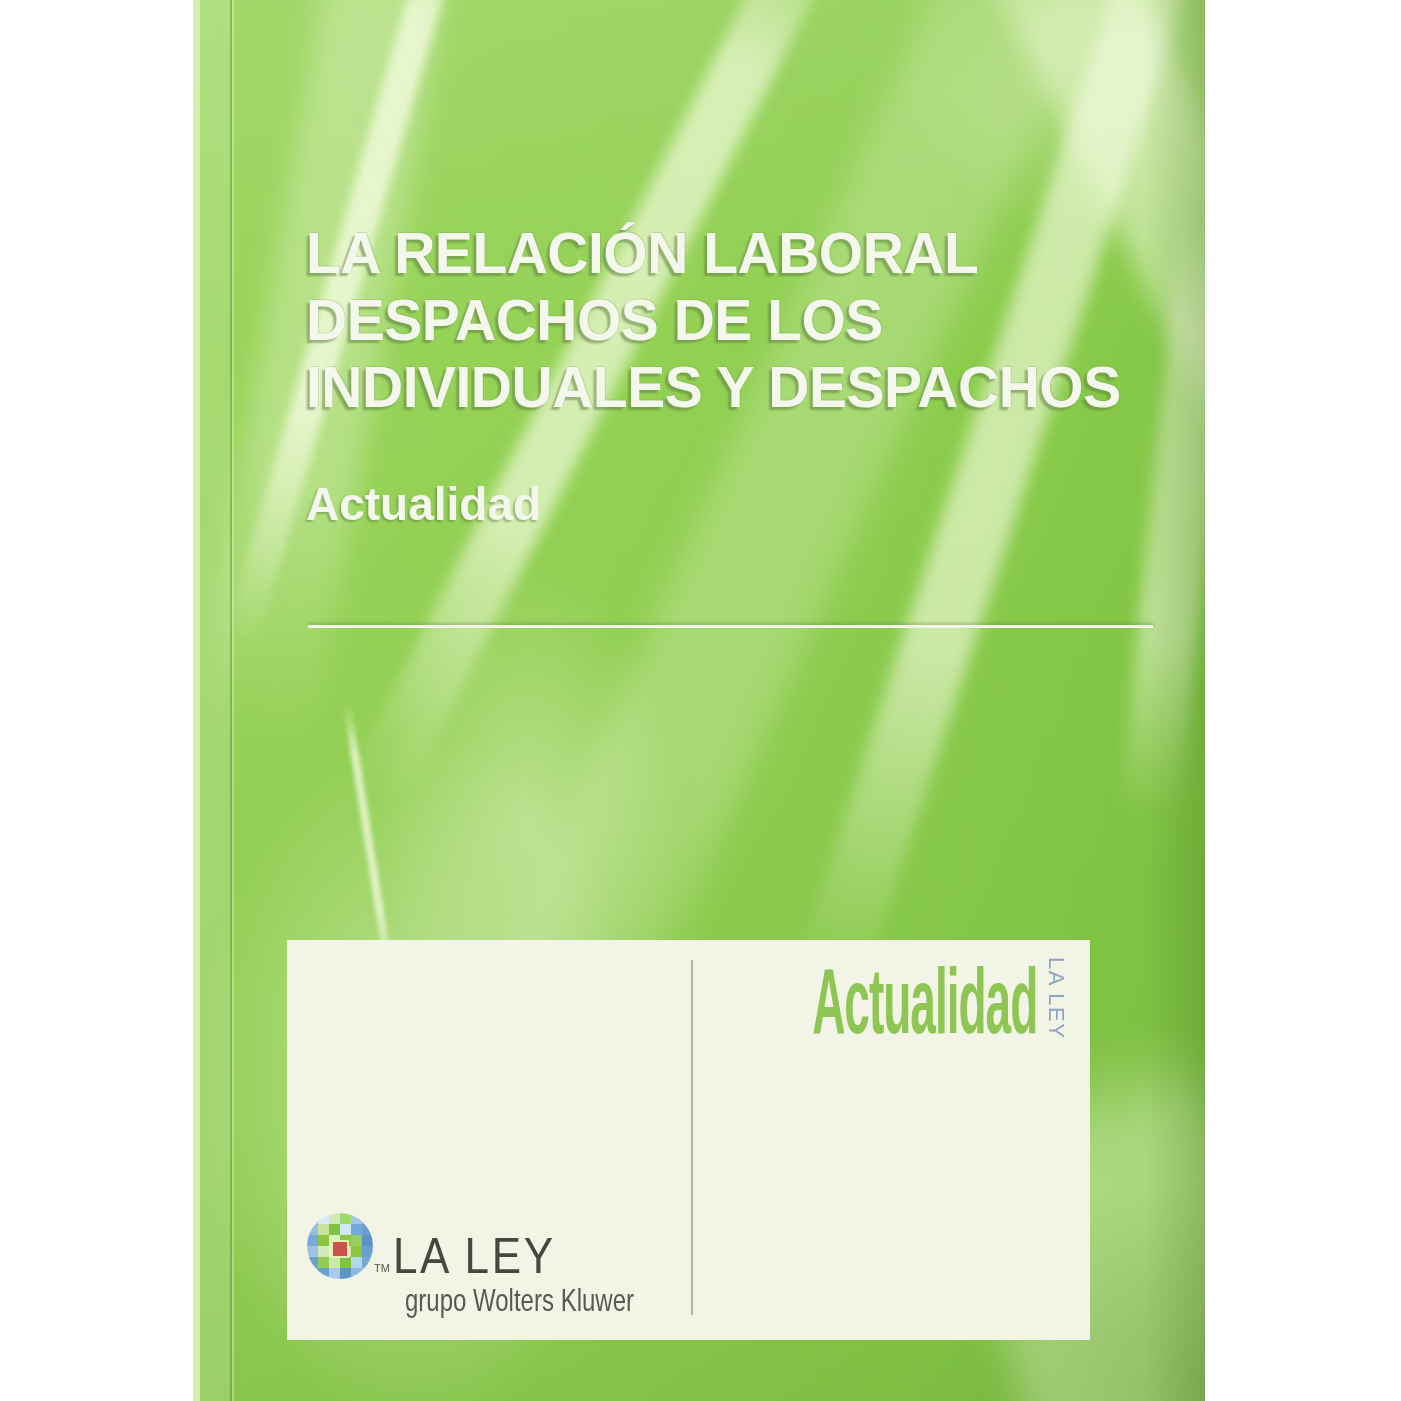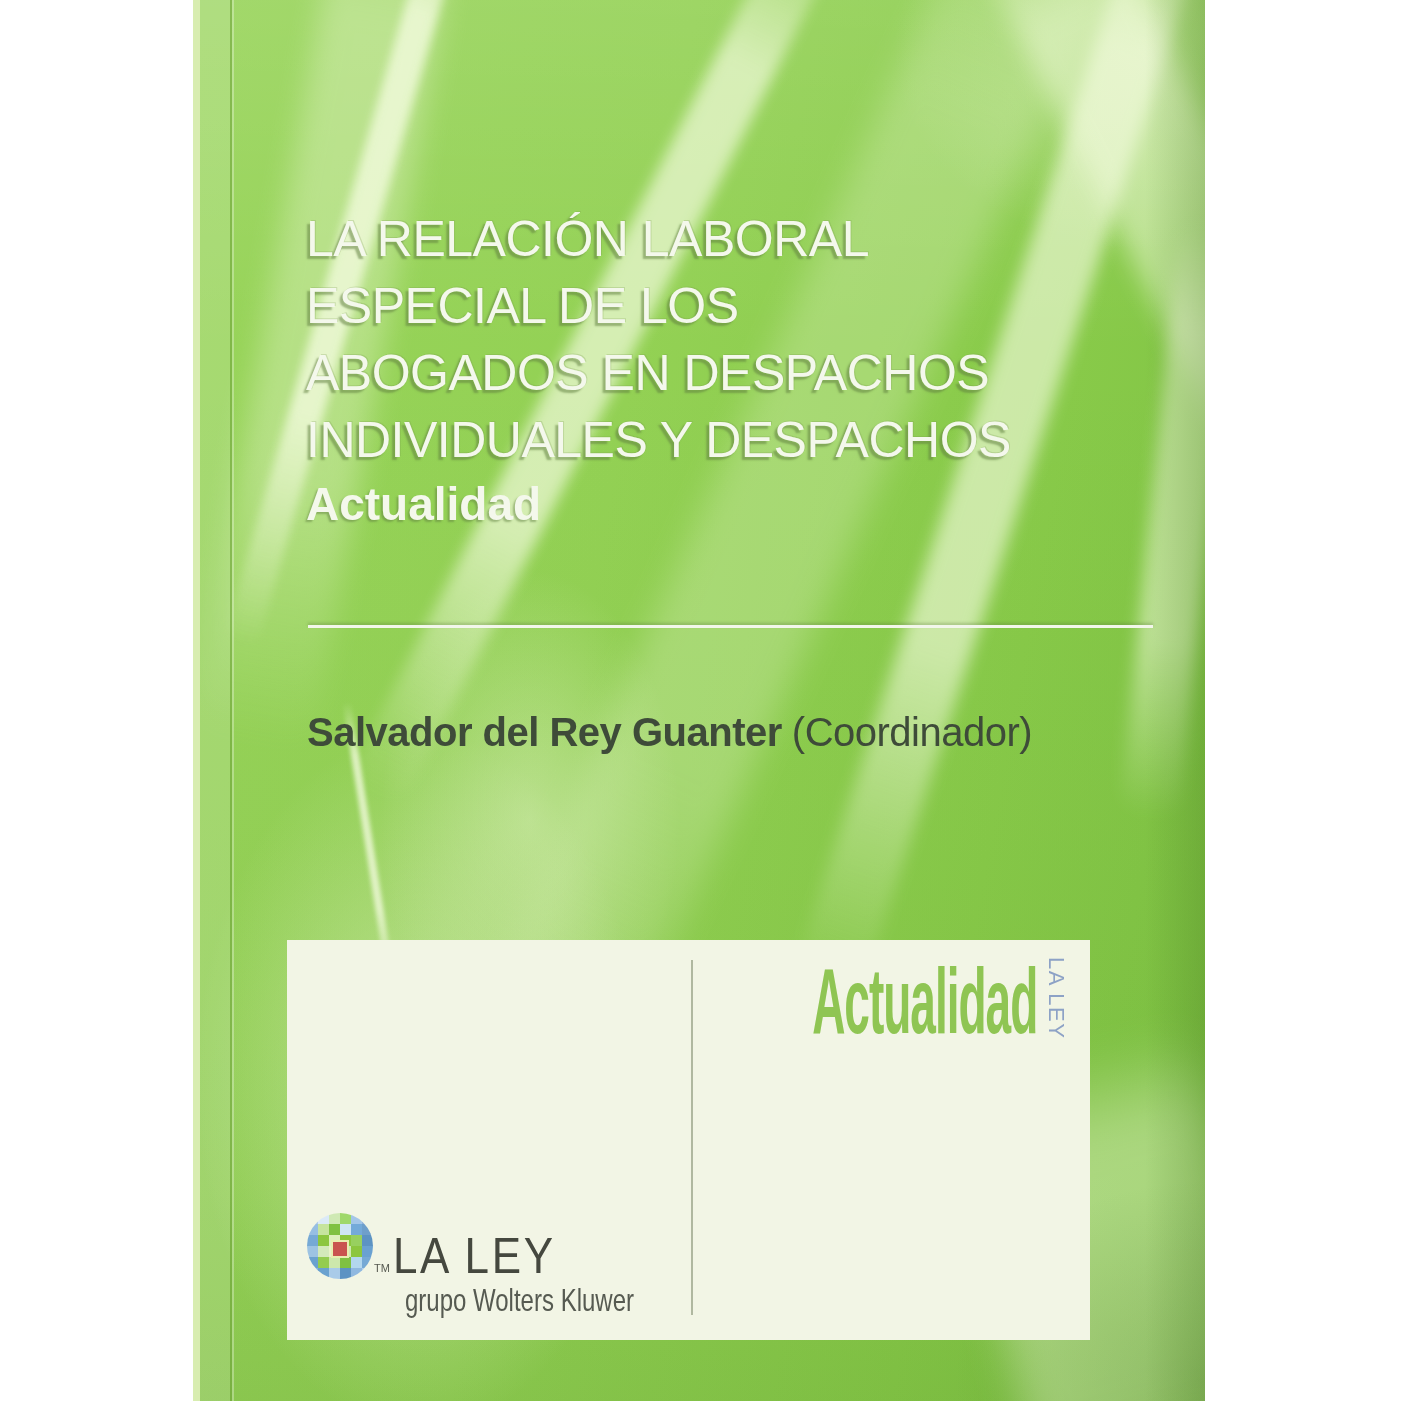--- a/index.html
+++ b/index.html
@@ -28,21 +28,21 @@
   .g3{left:700px;top:-150px;width:500px;height:400px;opacity:.4;}
   .g4{left:760px;top:1180px;width:500px;height:400px;background:radial-gradient(closest-side,rgba(60,110,25,.22),rgba(60,110,25,0));}
   .edge-dark{position:absolute;right:0;top:0;width:60px;height:100%;
              background:linear-gradient(90deg,rgba(70,120,30,0),rgba(70,120,30,.28));}
   .page-edge{position:absolute;left:0;top:0;width:7px;height:100%;background:#d8edb0;}
   .spine-band{position:absolute;left:7px;top:0;width:30px;height:100%;background:rgba(255,255,255,.15);}
   .spine-crease{position:absolute;left:37px;top:0;width:2px;height:100%;background:rgba(100,150,50,.45);}
   .spine-crease2{position:absolute;left:39px;top:0;width:2px;height:100%;background:rgba(255,255,255,.3);}
 
   
-  .title{position:absolute;left:113px;top:206px;font-size:50px;line-height:67px;font-weight:normal;
+  .title{position:absolute;left:113px;top:220px;font-size:57px;line-height:67px;font-weight:bold;
          color:#f4f8ec;letter-spacing:-.5px;white-space:nowrap;
          text-shadow:-3px 3px 2px rgba(96,128,64,.55),1px -1px 0 rgba(120,150,80,.25);}
   .subtitle{position:absolute;left:113px;top:477px;font-size:46px;line-height:55px;font-weight:bold;
             color:#f4f8ec;white-space:nowrap;
             text-shadow:-2px 2px 2px rgba(96,128,64,.5);}
   .rule{position:absolute;left:115px;top:625px;width:845px;height:3px;background:#f2f6ea;
         box-shadow:0 -2px 3px rgba(90,120,60,.35);}
   .author{position:absolute;left:114px;top:709px;font-size:40px;line-height:46px;color:#3e4b39;
           letter-spacing:-.5px;white-space:nowrap;}
   .author .name{font-weight:bold;}
@@ -86,34 +86,30 @@
   <div class="glow g3"></div>
   <div class="glow g4"></div>
   <div class="edge-dark"></div>
   <div class="page-edge"></div>
   <div class="spine-band"></div>
   <div class="spine-crease"></div>
   <div class="spine-crease2"></div>
 
   <div class="title">
     <div>LA RELACIÓN LABORAL</div>
-    <div>ESPECIAL DE LOS</div>
-    <div>ABOGADOS EN DESPACHOS</div>
+    <div>DESPACHOS DE LOS</div>
     <div>INDIVIDUALES Y DESPACHOS</div>
   </div>
 
   <div class="subtitle">
     <div>Actualidad</div>
   </div>
 
   <div class="rule"></div>
 
-  <div class="author">
-    <span class="name">Salvador del Rey Guanter</span><span class="role">(Coordinador)</span>
-  </div>
 
   <div class="panel">
     <div class="divider"></div>
     <div class="masthead">Actualidad</div>
     <div class="masthead-side">LA LEY</div>
 
     <div class="globe">
       <div class="mosaic">
           <i style="background: rgb(174, 203, 233);"></i>
           <i style="background: rgb(219, 234, 248);"></i>

